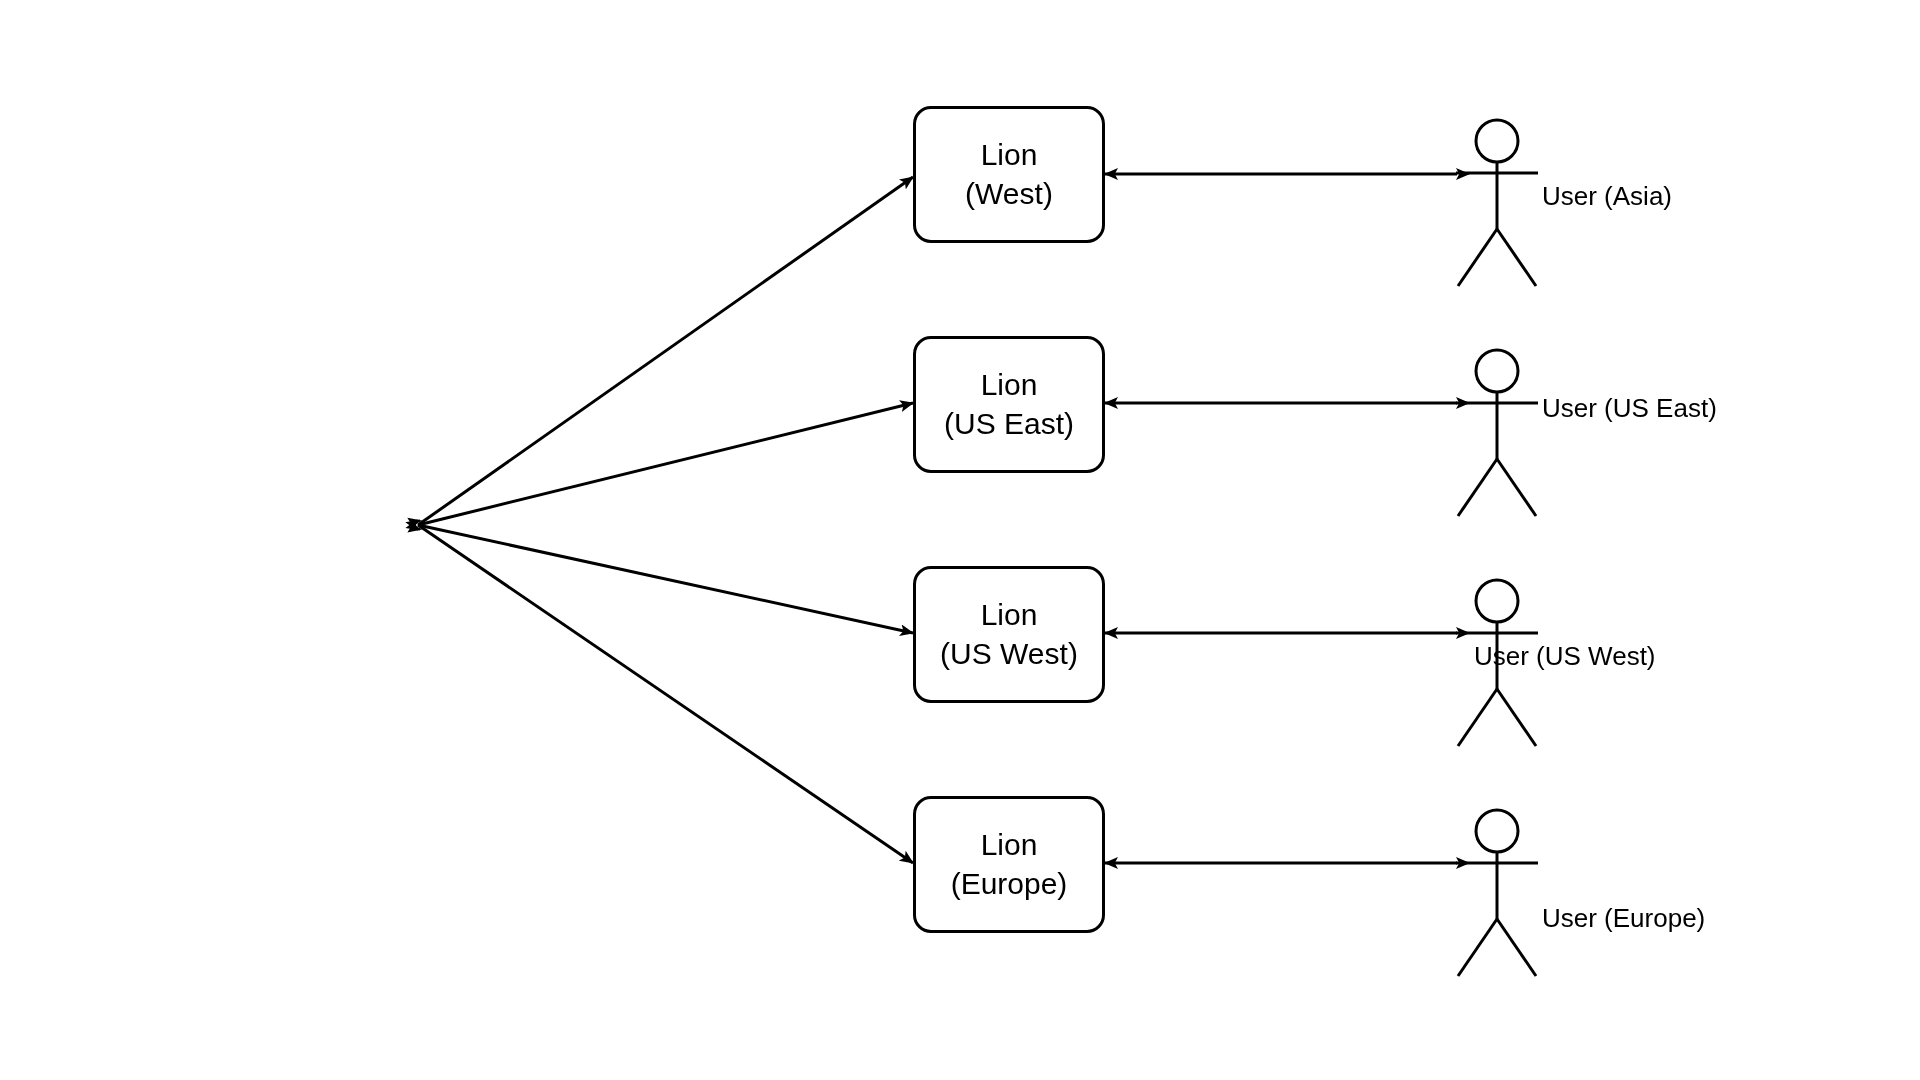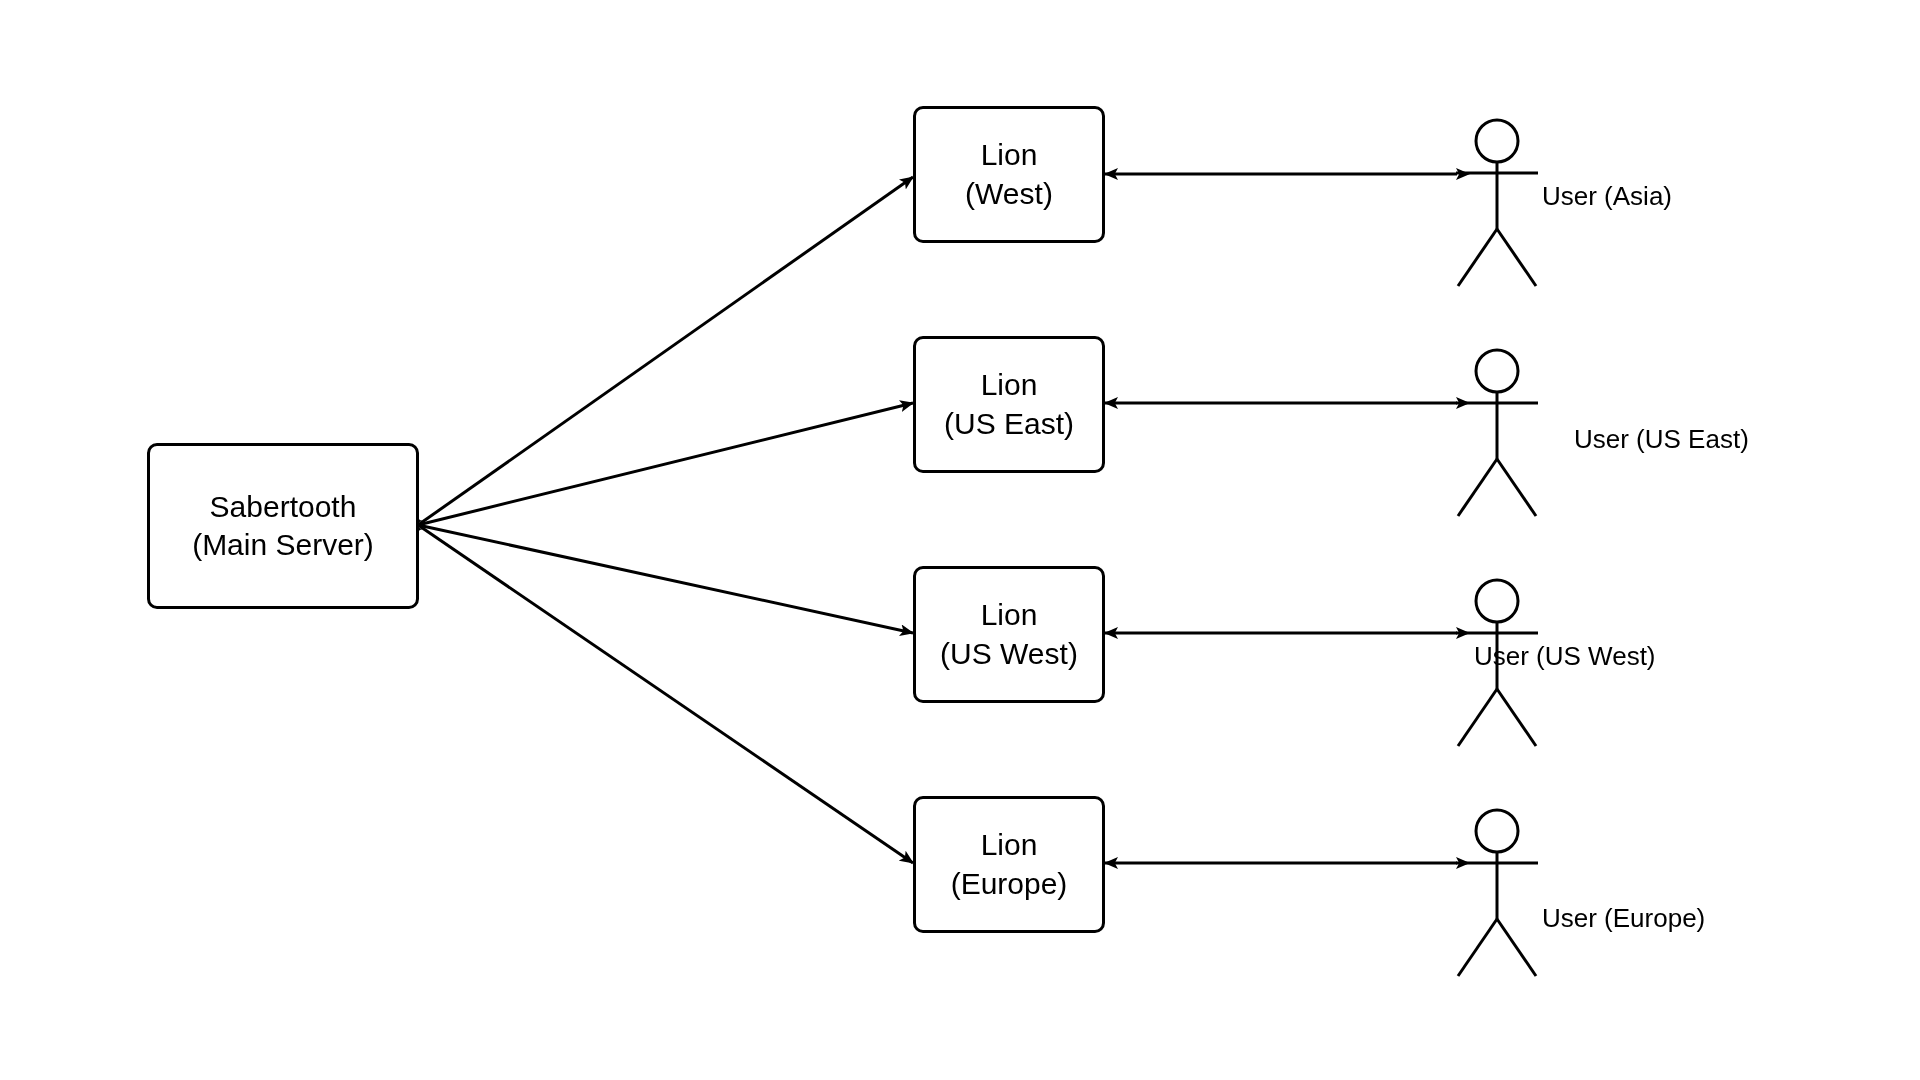--- a/index.html
+++ b/index.html
@@ -23,21 +23,21 @@
     position: absolute;
     left: 0;
     top: 0;
     width: 1920px;
     height: 1080px;
   }
   .node-box {
     position: absolute;
     box-sizing: border-box;
     border: 3px solid #000000;
-    border-radius: 10px;
+    border-radius: 18px;
     background: #ffffff;
     display: flex;
     flex-direction: column;
     align-items: center;
     justify-content: center;
     line-height: 1.28;
     color: #000000;
     font-size: 30px;
     z-index: 2;
   }
@@ -104,40 +104,36 @@
         <g stroke="#000000" stroke-width="3" fill="none" stroke-linecap="butt">
           <circle cx="1497" cy="831" r="21"></circle>
           <line x1="1456" y1="863" x2="1538" y2="863"></line>
           <line x1="1497" y1="852" x2="1497" y2="919"></line>
           <line x1="1497" y1="919" x2="1458" y2="976"></line>
           <line x1="1497" y1="919" x2="1536" y2="976"></line>
         </g>
       </g>
   </svg>
 
-  <div class="node-box" id="main-server-box" style="left: 147px; top: 443px; width: 272px; height: 166px;">
-    <span class="node-line">Sabertooth</span>
-    <span class="node-line">(Main Server)</span>
-  </div>
 
   <div class="node-box" id="edge-box-0" style="left: 913px; top: 106px; width: 192px; height: 137px;">
     <span class="node-line">Lion</span>
     <span class="node-line">(West)</span>
   </div>
   <div class="node-box" id="edge-box-1" style="left: 913px; top: 336px; width: 192px; height: 137px;">
     <span class="node-line">Lion</span>
     <span class="node-line">(US East)</span>
   </div>
   <div class="node-box" id="edge-box-2" style="left: 913px; top: 566px; width: 192px; height: 137px;">
     <span class="node-line">Lion</span>
     <span class="node-line">(US West)</span>
   </div>
   <div class="node-box" id="edge-box-3" style="left: 913px; top: 796px; width: 192px; height: 137px;">
     <span class="node-line">Lion</span>
     <span class="node-line">(Europe)</span>
   </div>
 
   <div class="actor-label" id="actor-label-0" style="left: 1542px; top: 181px;">User (Asia)</div>
-  <div class="actor-label" id="actor-label-1" style="left: 1542px; top: 424px; margin-left: 32px;">User (US East)</div>
+  <div class="actor-label" id="actor-label-1" style="left: 1542px; top: 393px;">User (US East)</div>
   <div class="actor-label" id="actor-label-2" style="left: 1474px; top: 641px;">User (US West)</div>
   <div class="actor-label" id="actor-label-3" style="left: 1542px; top: 871px; margin-top: 32px;">User (Europe)</div>
 
 </div>
 
 </body></html>

